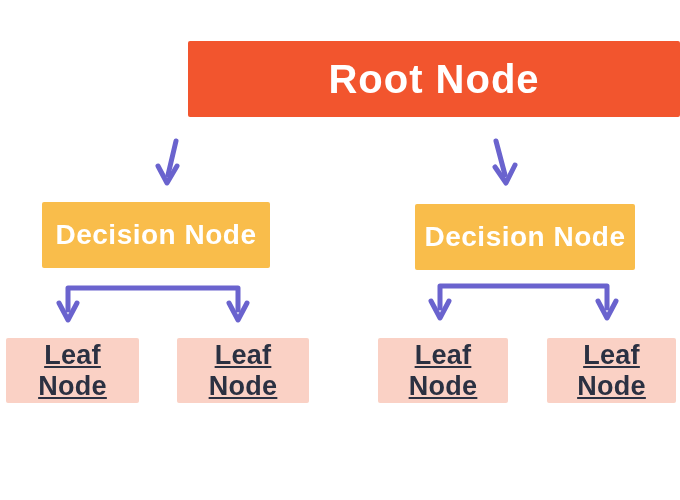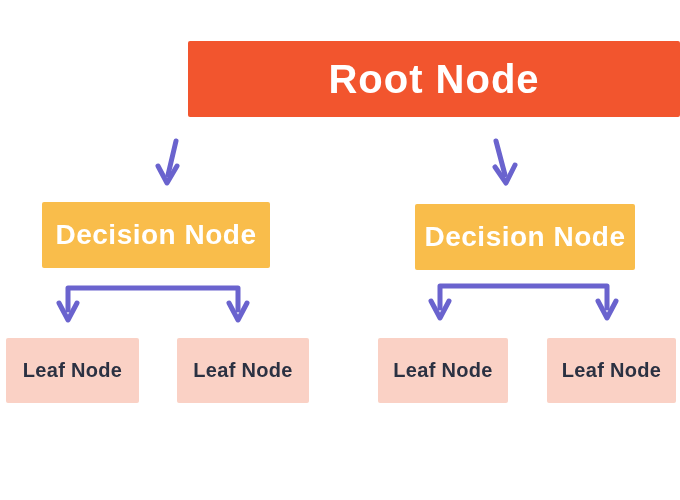--- a/index.html
+++ b/index.html
@@ -22,21 +22,21 @@
     font-size:40px;letter-spacing:1px;margin-left:40px;
   }
   .decision{
     background:var(--decision-bg,#F9BD4B);color:var(--decision-text,#ffffff);
     font-size:28px;
   }
   .d1{left:42px;top:202px;width:228px;height:66px;}
   .d2{left:415px;top:204px;width:220px;height:66px;}
   .leaf{
     background:var(--leaf-bg,#FAD1C5);color:var(--leaf-text,#2B3142);
-    font-size:20px;letter-spacing:0.3px;
+    font-size:27px;letter-spacing:0.3px;text-decoration:underline;
   }
   .l1{left:6px;top:338px;width:133px;height:65px;}
   .l2{left:177px;top:338px;width:132px;height:65px;}
   .l3{left:378px;top:338px;width:130px;height:65px;}
   .l4{left:547px;top:338px;width:129px;height:65px;}
   svg.arrows{position:absolute;left:0;top:0;width:680px;height:500px;pointer-events:none;}
   svg.arrows path{
     stroke:var(--arrow,#6A63CE);
     stroke-width:5;fill:none;
     stroke-linecap:round;stroke-linejoin:round;

